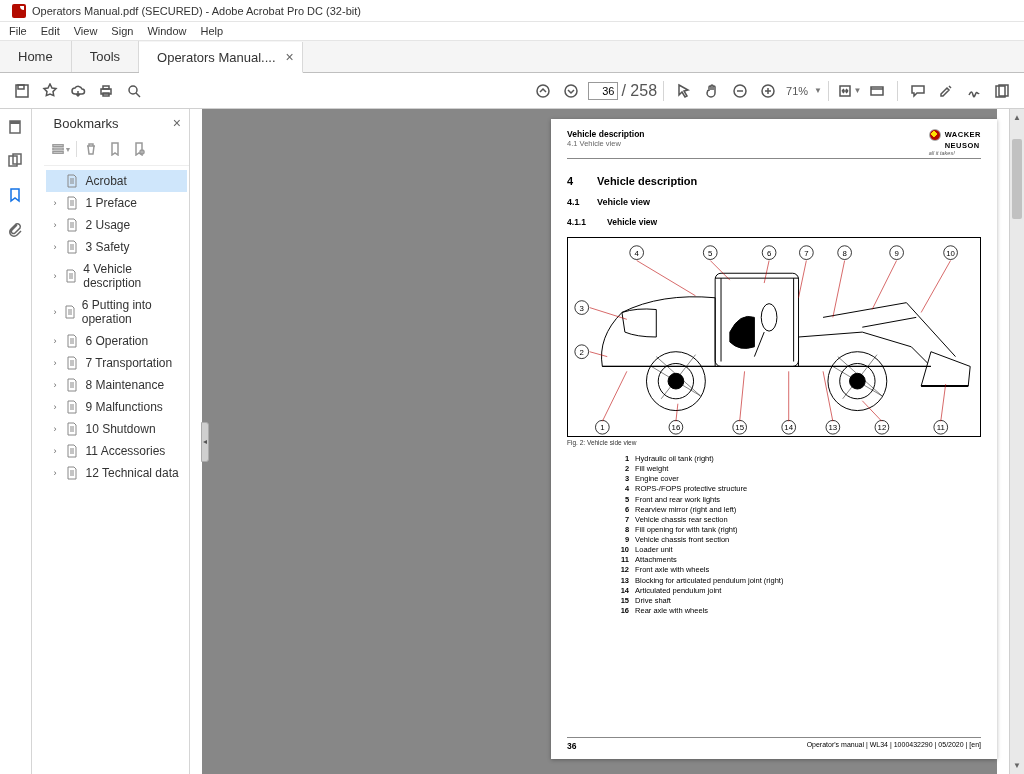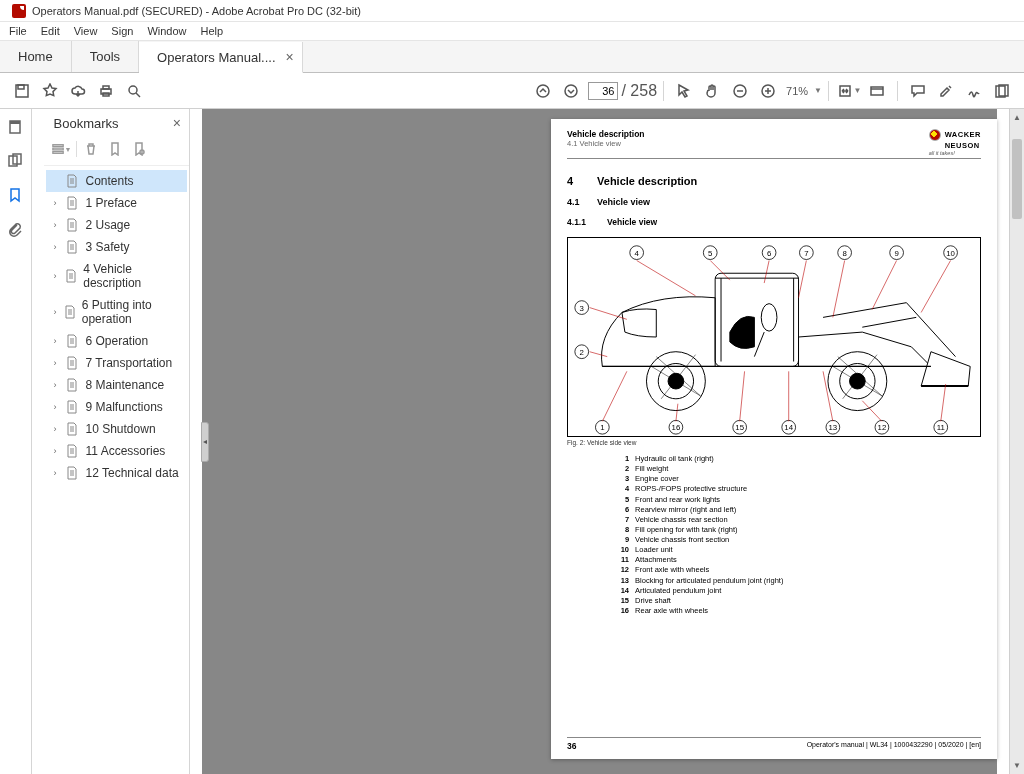--- a/index.html
+++ b/index.html
@@ -286,21 +286,21 @@
     </div>
     <div class="bm-list" id="bm-list">
         <div class="bm-item selected">
           <span class="arrow"></span>
           <span class="page-icon">
             <svg viewBox="0 0 12 14">
               <path d="M2 1h6l2 2v10H2z" fill="none" stroke="#888"></path>
               <path d="M4 5h4M4 7h4M4 9h4" stroke="#888"></path>
             </svg>
           </span>
-          <span class="label">Contents</span>
+          <span class="label">Acrobat</span>
         </div>
         <div class="bm-item">
           <span class="arrow">›</span>
           <span class="page-icon">
             <svg viewBox="0 0 12 14">
               <path d="M2 1h6l2 2v10H2z" fill="none" stroke="#888"></path>
               <path d="M4 5h4M4 7h4M4 9h4" stroke="#888"></path>
             </svg>
           </span>
           <span class="label">1 Preface</span>

